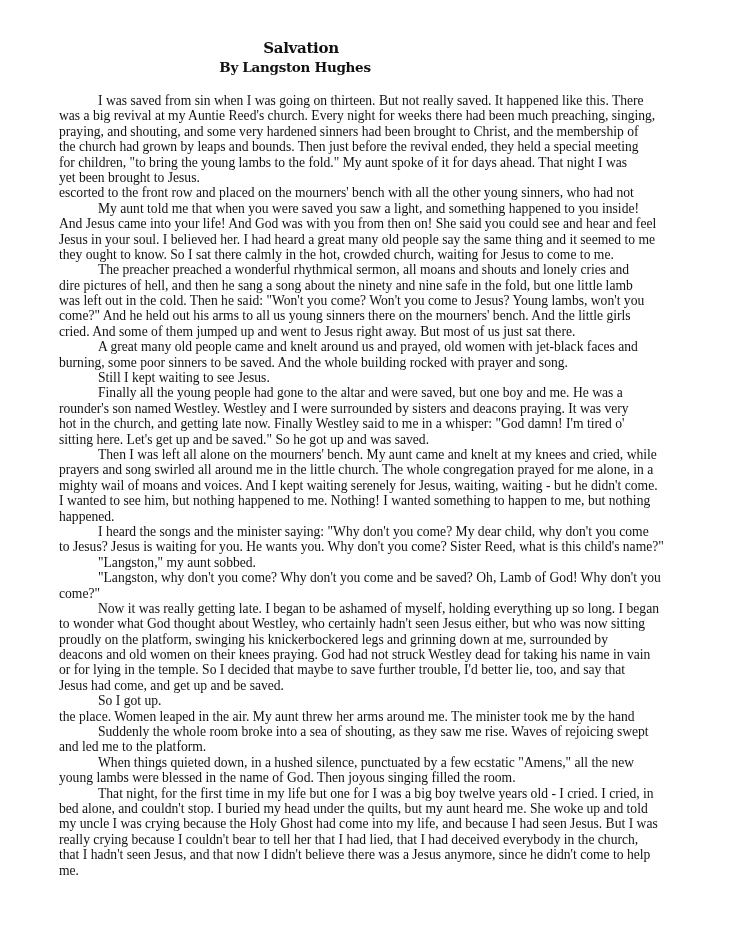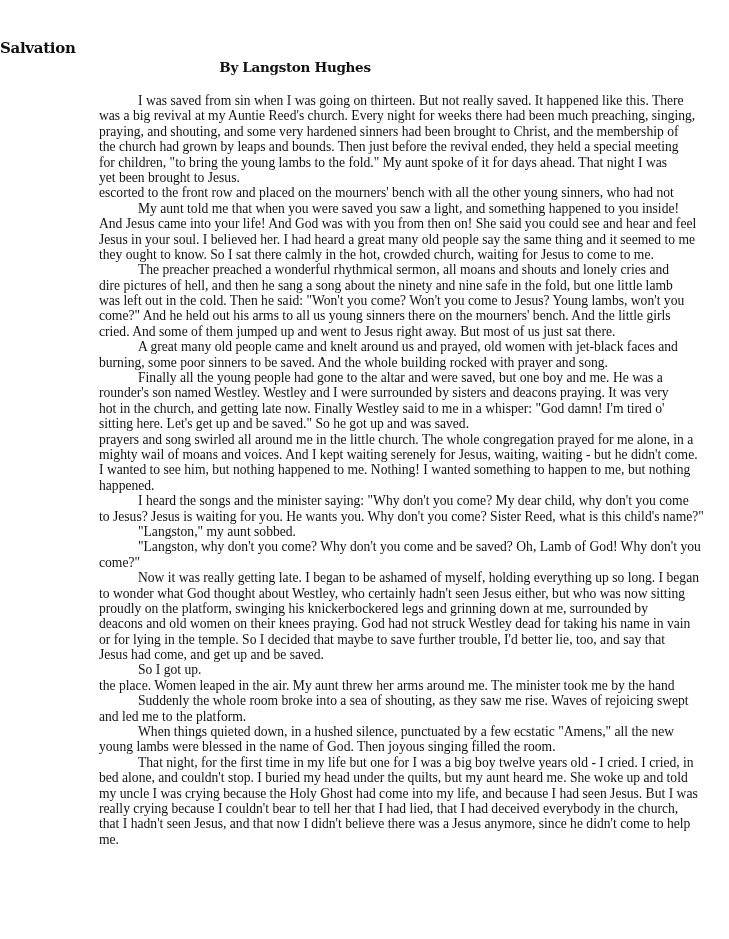--- a/index.html
+++ b/index.html
@@ -1,32 +1,32 @@
 <!DOCTYPE html>
 <html><head>
 <meta charset="utf-8">
 <style>
   html, body { margin: 0; padding: 0; background: #ffffff; }
   body { width: 729px; height: 939px; overflow: hidden; position: relative; color: #111; }
   .page { position: absolute; left: 0; top: 0; width: 729px; height: 939px; }
   .title {
     position: absolute; left: 0; width: 602px; top: 38px;
-    font-family: "DejaVu Serif", serif; font-weight: bold;
+    text-align: center; font-family: "DejaVu Serif", serif; font-weight: bold;
     font-size: 15px; line-height: 20px; letter-spacing: -0.3px;
   }
   .author {
     position: absolute; left: 0; width: 590px; top: 57px;
     text-align: center; font-family: "DejaVu Serif", serif; font-weight: bold;
     font-size: 13.5px; line-height: 20px; letter-spacing: -0.3px;
   }
   .body {
     position: absolute; left: 59px; top: 93px; width: 630px;
     font-family: "Liberation Serif", serif; font-size: 13.6px; line-height: 15.4px;
   }
-  .line { white-space: nowrap; height: 15.4px; display: block; margin-left: 40px; }
+  .line { white-space: nowrap; height: 15.4px; display: block; }
   .indent { padding-left: 39px; }
 </style>
 </head>
 <body>
 
 <div class="page">
   <div class="title">Salvation</div>
   <div class="author">By Langston Hughes</div>
   <div class="body" id="body">
       <span class="line indent">I was saved from sin when I was going on thirteen. But not really saved. It happened like this. There</span>
@@ -40,24 +40,26 @@
       <span class="line">And Jesus came into your life! And God was with you from then on! She said you could see and hear and feel</span>
       <span class="line">Jesus in your soul. I believed her. I had heard a great many old people say the same thing and it seemed to me</span>
       <span class="line">they ought to know. So I sat there calmly in the hot, crowded church, waiting for Jesus to come to me.</span>
       <span class="line indent">The preacher preached a wonderful rhythmical sermon, all moans and shouts and lonely cries and</span>
       <span class="line">dire pictures of hell, and then he sang a song about the ninety and nine safe in the fold, but one little lamb</span>
       <span class="line">was left out in the cold. Then he said: "Won't you come? Won't you come to Jesus? Young lambs, won't you</span>
       <span class="line">come?" And he held out his arms to all us young sinners there on the mourners' bench. And the little girls</span>
       <span class="line">cried. And some of them jumped up and went to Jesus right away. But most of us just sat there.</span>
       <span class="line indent">A great many old people came and knelt around us and prayed, old women with jet-black faces and</span>
       <span class="line">burning, some poor sinners to be saved. And the whole building rocked with prayer and song.</span>
+      <span class="line indent">Still I kept waiting to see Jesus.</span>
       <span class="line indent">Finally all the young people had gone to the altar and were saved, but one boy and me. He was a</span>
       <span class="line">rounder's son named Westley. Westley and I were surrounded by sisters and deacons praying. It was very</span>
       <span class="line">hot in the church, and getting late now. Finally Westley said to me in a whisper: "God damn! I'm tired o'</span>
       <span class="line">sitting here. Let's get up and be saved." So he got up and was saved.</span>
+      <span class="line indent">Then I was left all alone on the mourners' bench. My aunt came and knelt at my knees and cried, while</span>
       <span class="line">prayers and song swirled all around me in the little church. The whole congregation prayed for me alone, in a</span>
       <span class="line">mighty wail of moans and voices. And I kept waiting serenely for Jesus, waiting, waiting - but he didn't come.</span>
       <span class="line">I wanted to see him, but nothing happened to me. Nothing! I wanted something to happen to me, but nothing</span>
       <span class="line">happened.</span>
       <span class="line indent">I heard the songs and the minister saying: "Why don't you come? My dear child, why don't you come</span>
       <span class="line">to Jesus? Jesus is waiting for you. He wants you. Why don't you come? Sister Reed, what is this child's name?"</span>
       <span class="line indent">"Langston," my aunt sobbed.</span>
       <span class="line indent">"Langston, why don't you come? Why don't you come and be saved? Oh, Lamb of God! Why don't you</span>
       <span class="line">come?"</span>
       <span class="line indent">Now it was really getting late. I began to be ashamed of myself, holding everything up so long. I began</span>

